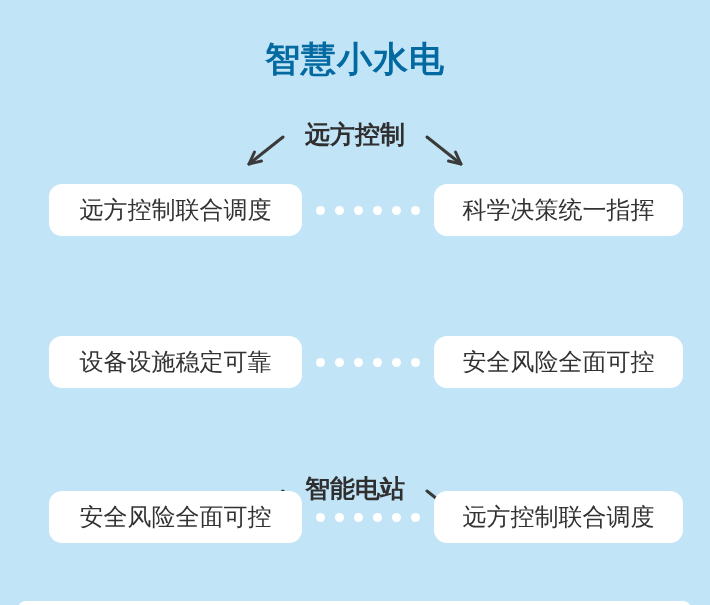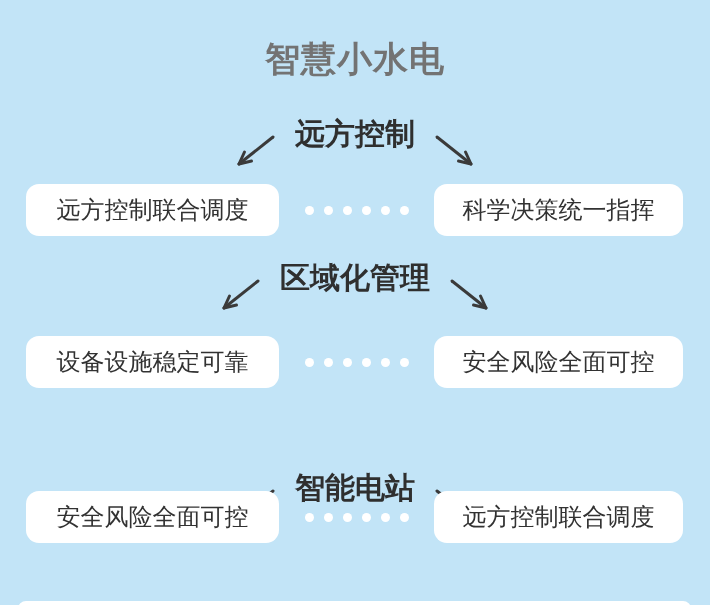--- a/index.html
+++ b/index.html
@@ -14,45 +14,45 @@
     overflow:hidden;
     color:#323232;
   }
   .title{
     position:absolute;
     top:36px;left:0;right:0;
     text-align:center;
     font-size:35px;
     font-weight:700;
     letter-spacing:1px;
-    color:#737373;
+    color:#0369a1;
   }
   .heading-row{
     position:absolute;
     left:0;right:0;
     display:flex;
     justify-content:center;
     align-items:flex-start;
     gap:16px;
   }
   .heading{
-    font-size:30px;
+    font-size:25px;
     font-weight:700;
     line-height:32px;
     color:#2f2f2f;
     white-space:nowrap;
   }
   .arrow{
     margin-top:16px;
     flex:0 0 auto;
   }
   .boxes-row{
     position:absolute;
     left:0;right:0;
-    padding-left:26px;
+    padding-left:49px;
     padding-right:27px;
     display:flex;
     align-items:center;
     box-sizing:border-box;
   }
   .pill{
     height:52px;
     background:#ffffff;
     border-radius:13px;
     display:flex;
@@ -112,31 +112,20 @@
       <span class="dot"></span>
         <span class="dot"></span>
         <span class="dot"></span>
         <span class="dot"></span>
         <span class="dot"></span>
         <span class="dot"></span>
     </div>
     <div class="pill right">科学决策统一指挥</div>
   </div>
 
-  <div class="heading-row hr-2">
-    <svg class="arrow" width="48" height="34" viewBox="0 0 48 34">
-      <line x1="42" y1="3" x2="8" y2="30" stroke="#3a3a3a" stroke-width="3" stroke-linecap="round"></line>
-      <path d="M20.5 27 L8 30 L13.5 18" fill="none" stroke="#3a3a3a" stroke-width="3" stroke-linecap="round" stroke-linejoin="round"></path>
-    </svg>
-    <div class="heading">区域化管理</div>
-    <svg class="arrow" width="48" height="34" viewBox="0 0 48 34">
-      <line x1="6" y1="3" x2="40" y2="30" stroke="#3a3a3a" stroke-width="3" stroke-linecap="round"></line>
-      <path d="M27.5 27 L40 30 L34.5 18" fill="none" stroke="#3a3a3a" stroke-width="3" stroke-linecap="round" stroke-linejoin="round"></path>
-    </svg>
-  </div>
   <div class="boxes-row br-2">
     <div class="pill left">设备设施稳定可靠</div>
     <div class="dots">
       <span class="dot"></span>
         <span class="dot"></span>
         <span class="dot"></span>
         <span class="dot"></span>
         <span class="dot"></span>
         <span class="dot"></span>
     </div>

